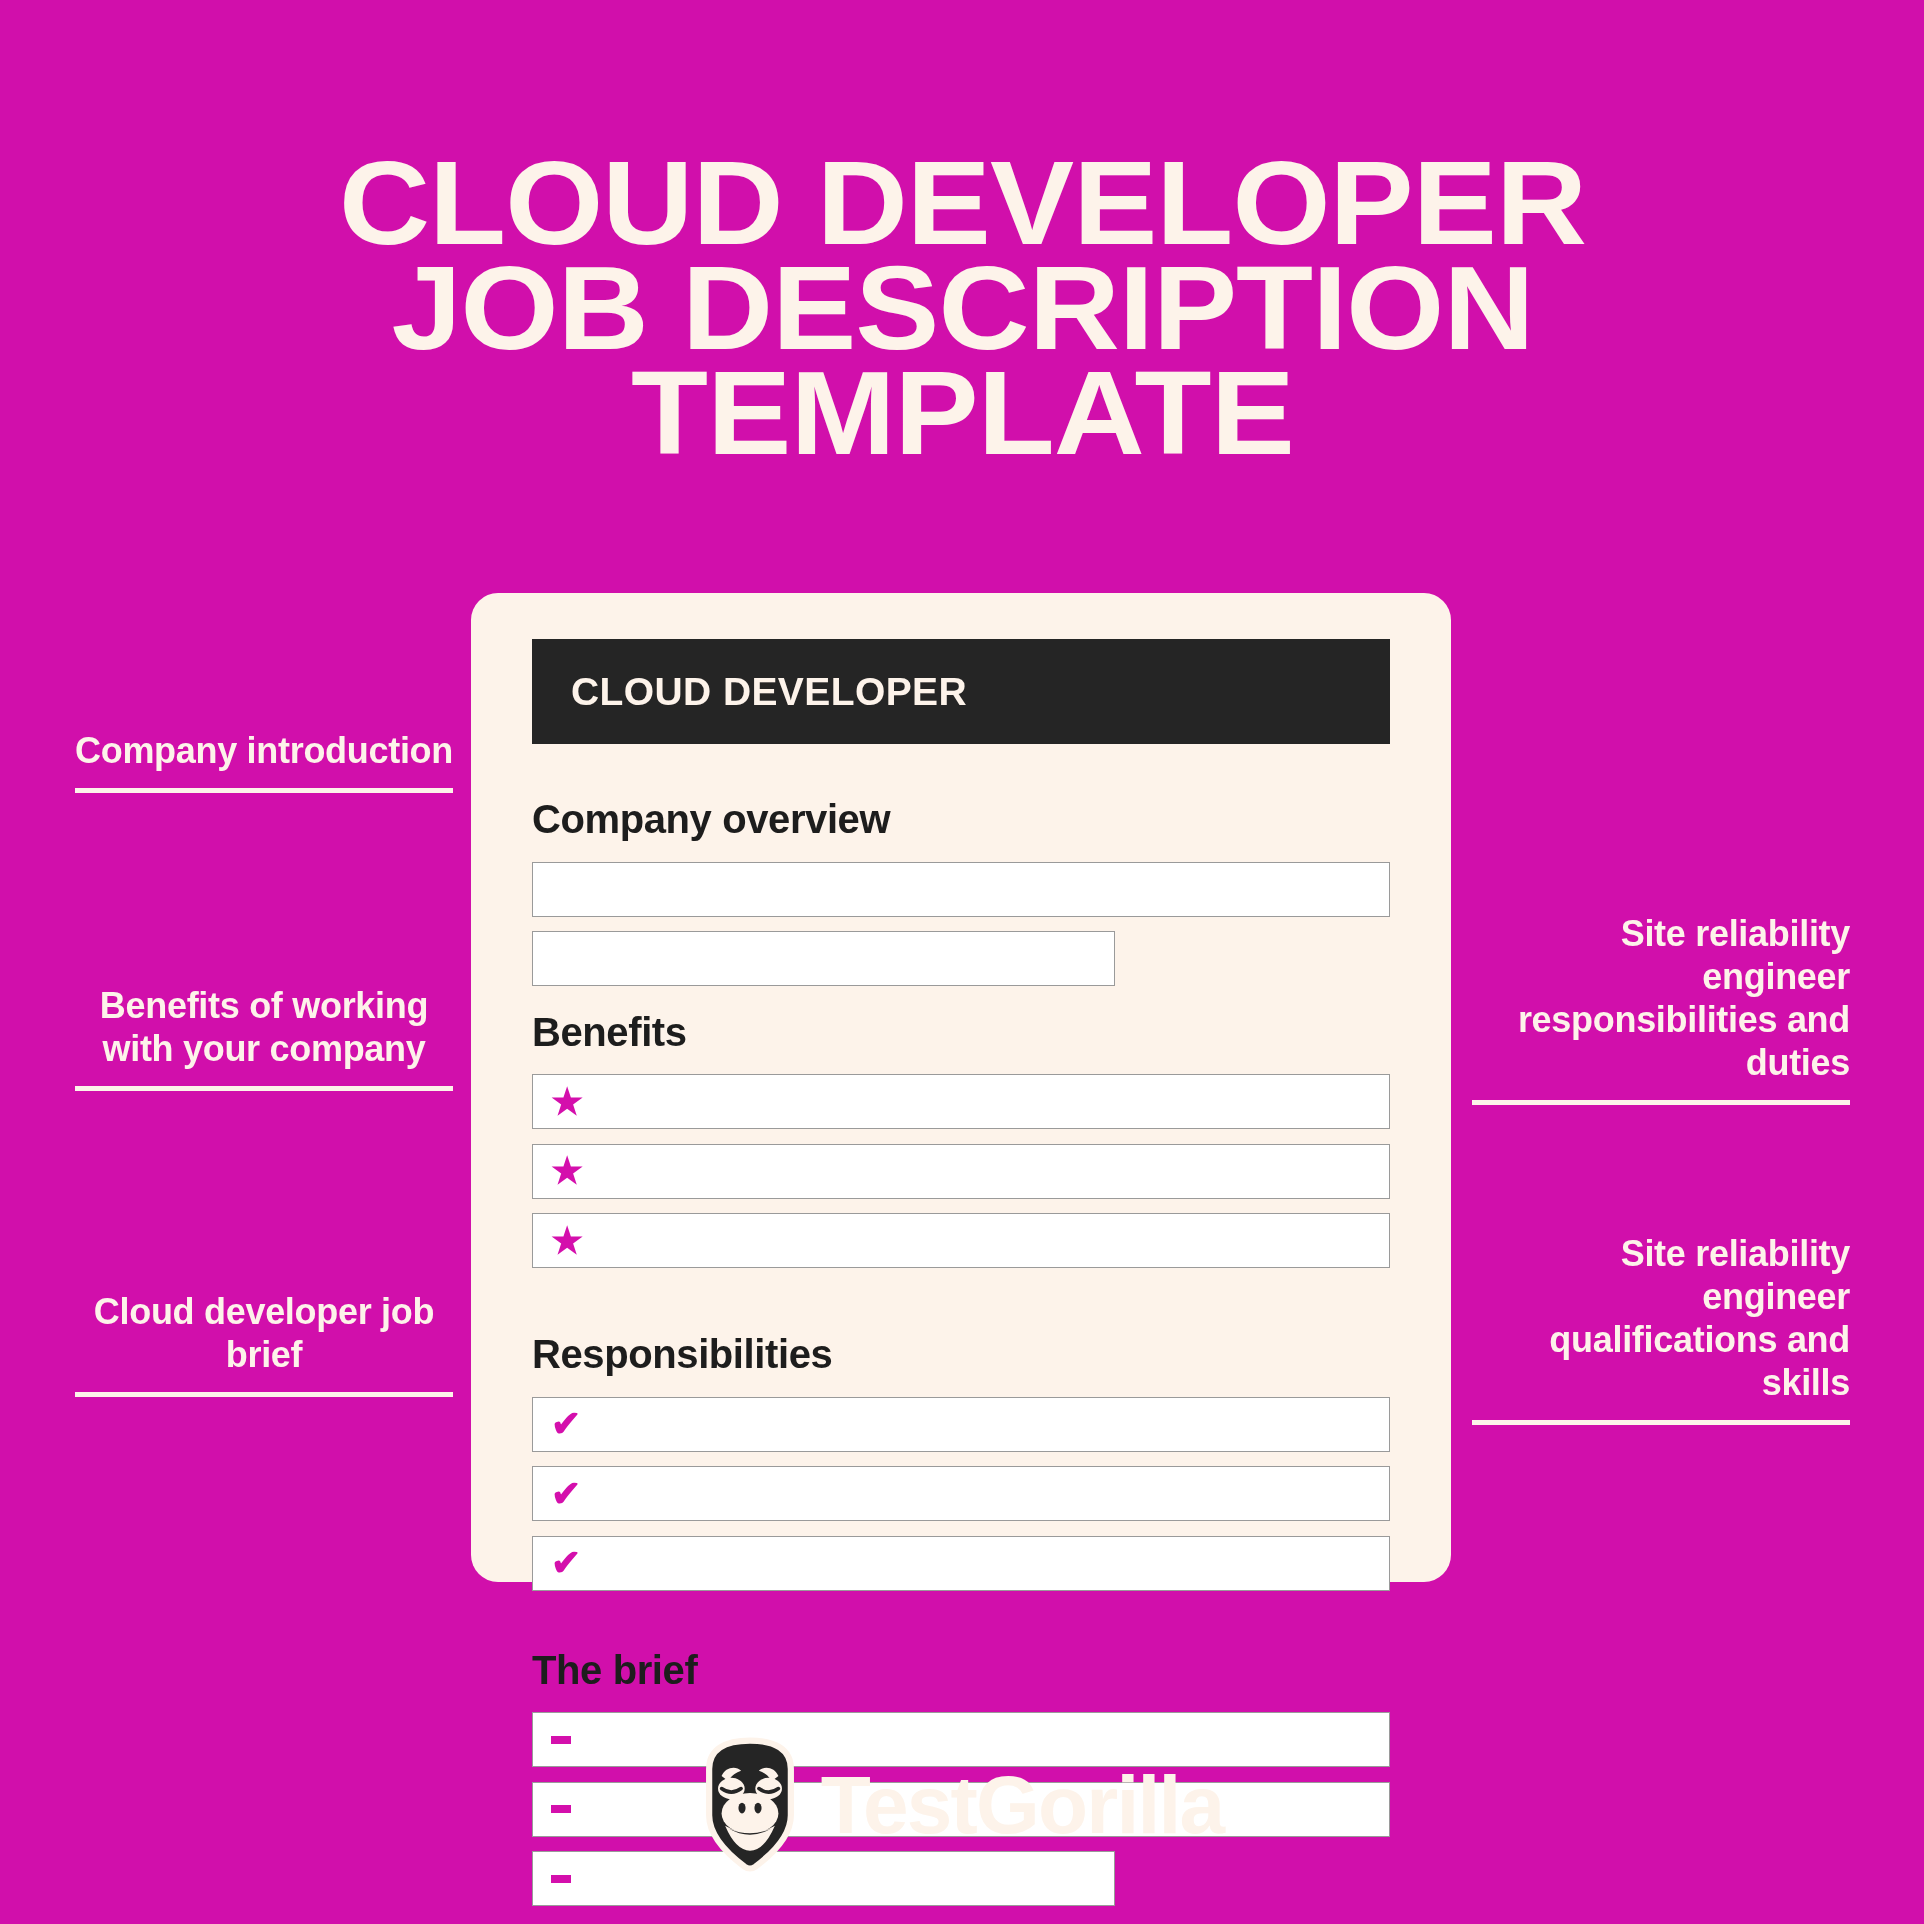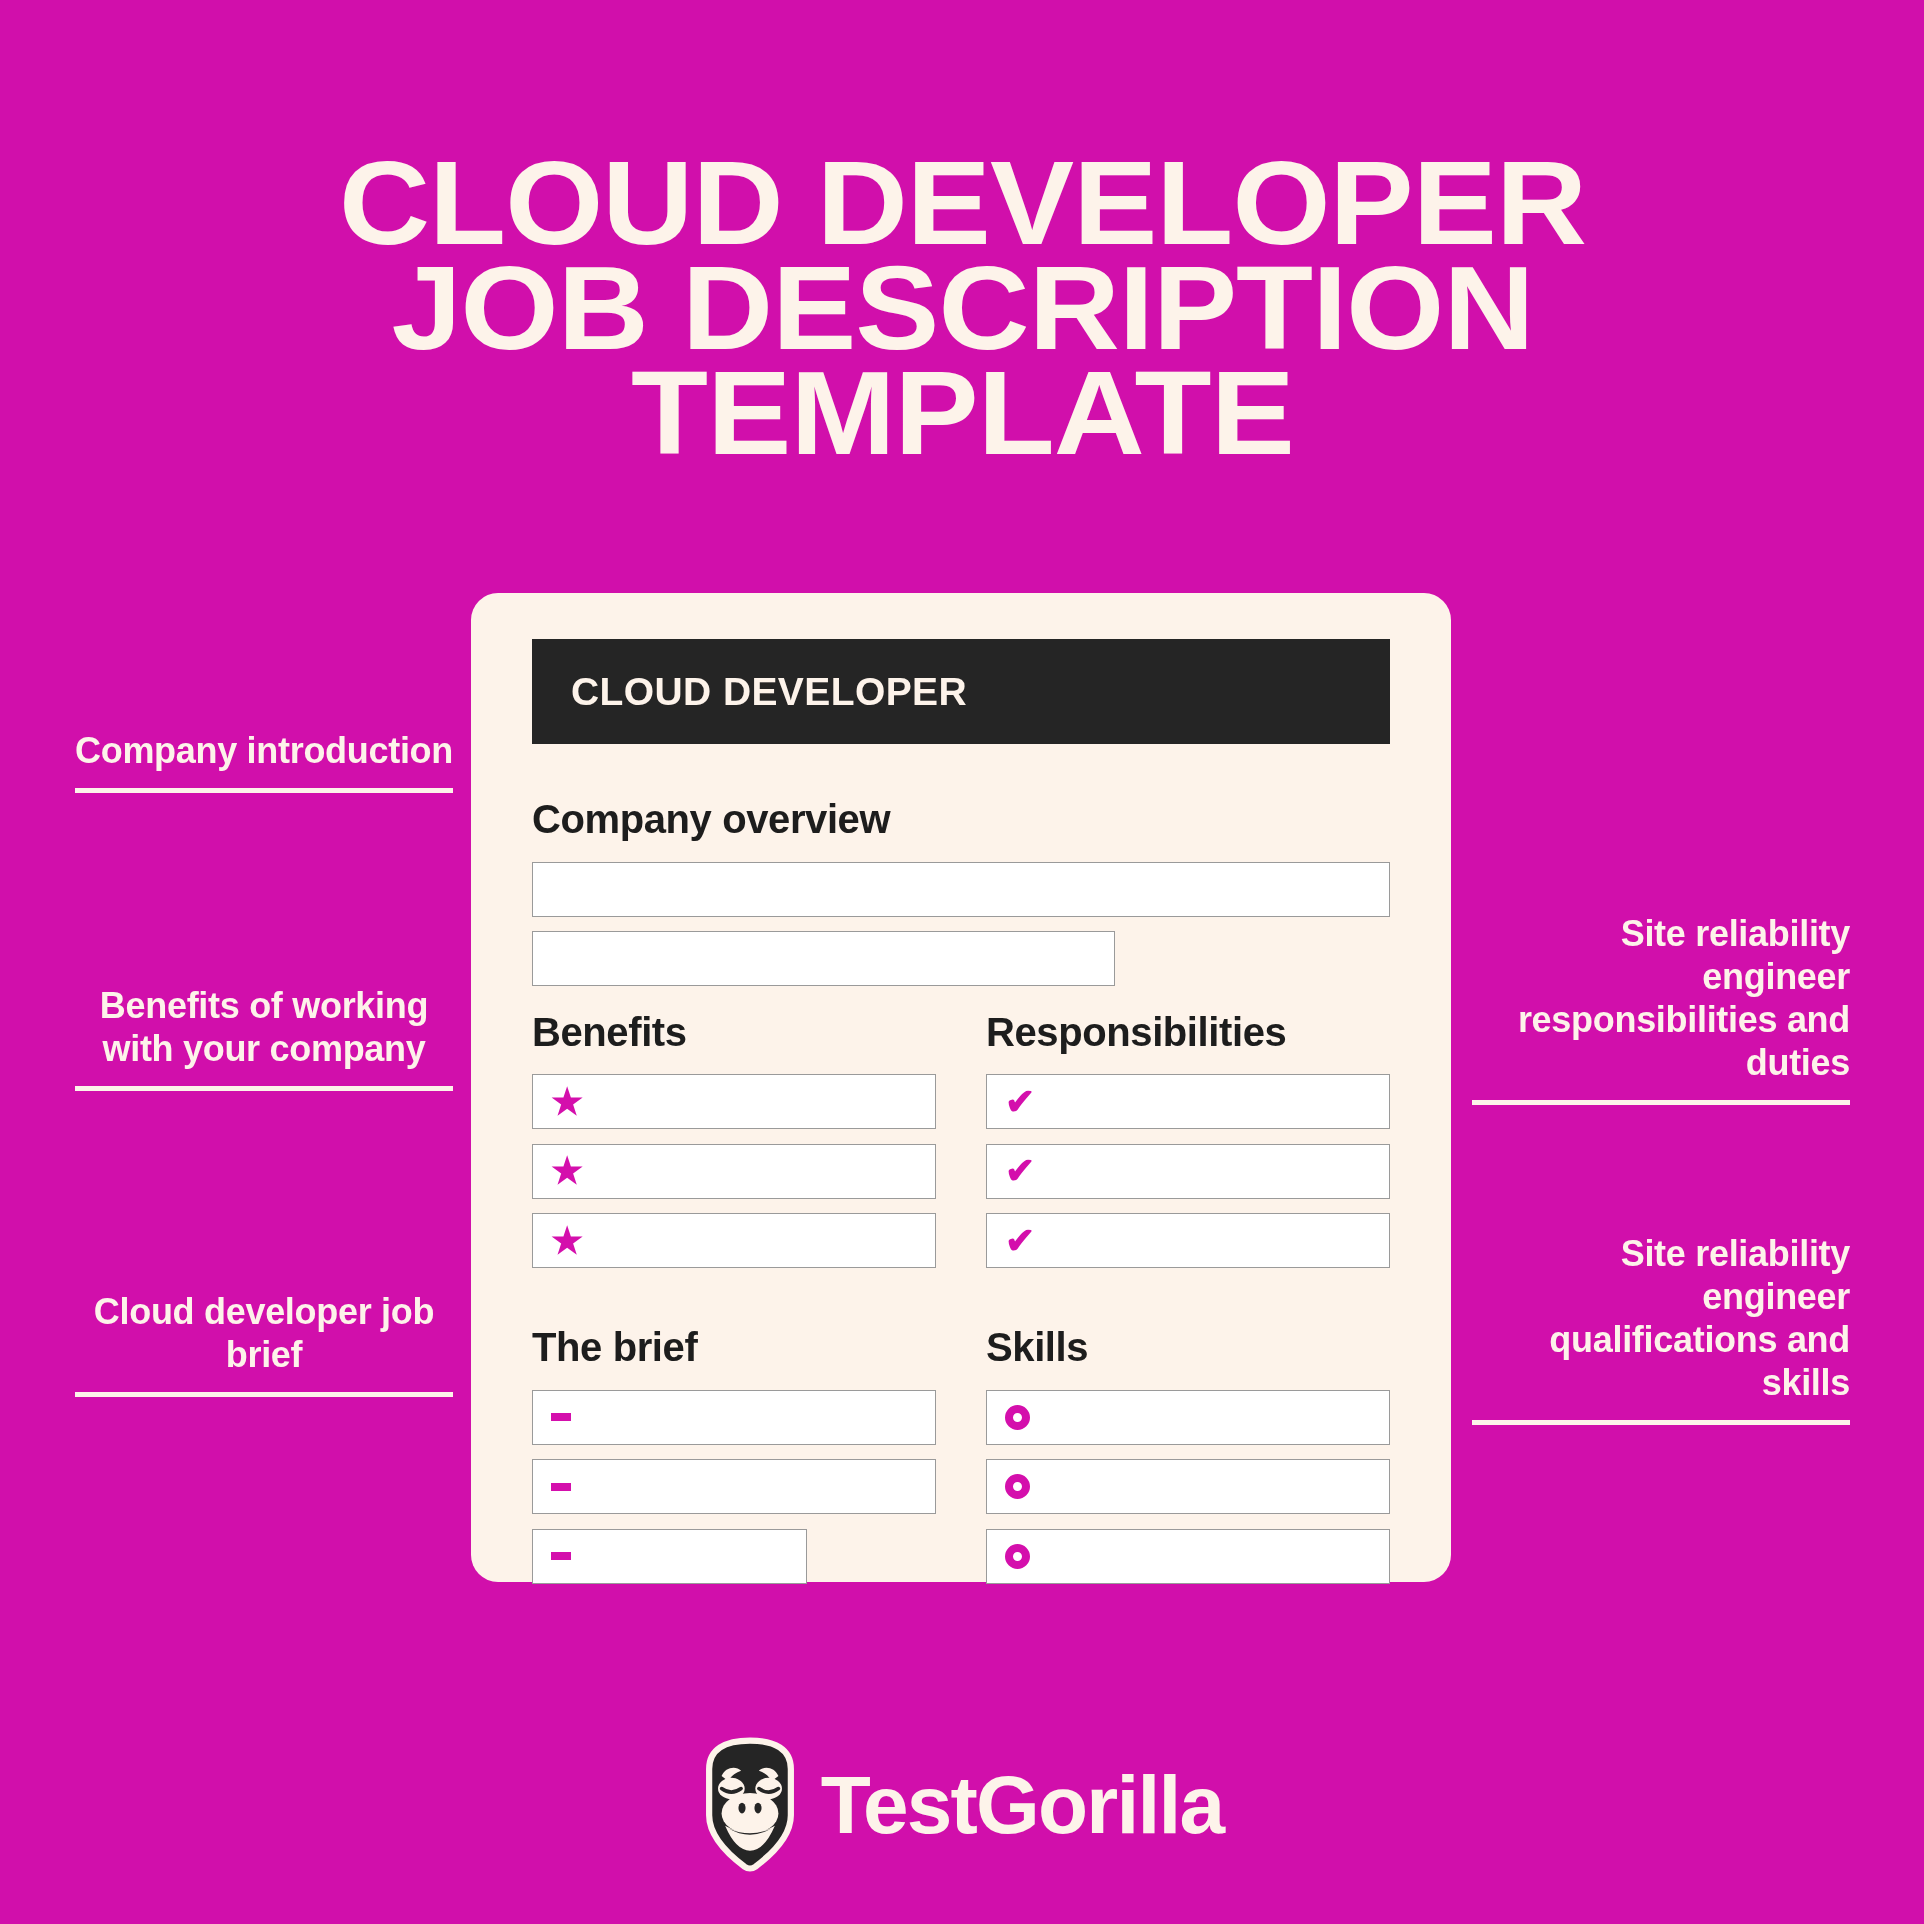--- a/index.html
+++ b/index.html
@@ -101,20 +101,21 @@
     border-radius: 50%;
     background: #FFFFFF;
   }
 
   .overview-block { margin-bottom: 24px; }
 
   .two-col {
     display: flex;
     gap: 50px;
     margin-bottom: 43px;
+    flex-direction: column;
   }
   .col { flex: 1; min-width: 0; }
 
   
   .anno {
     position: absolute;
     color: #FDF3EA;
     font-weight: 700;
     font-size: 36px;
     line-height: 43px;

